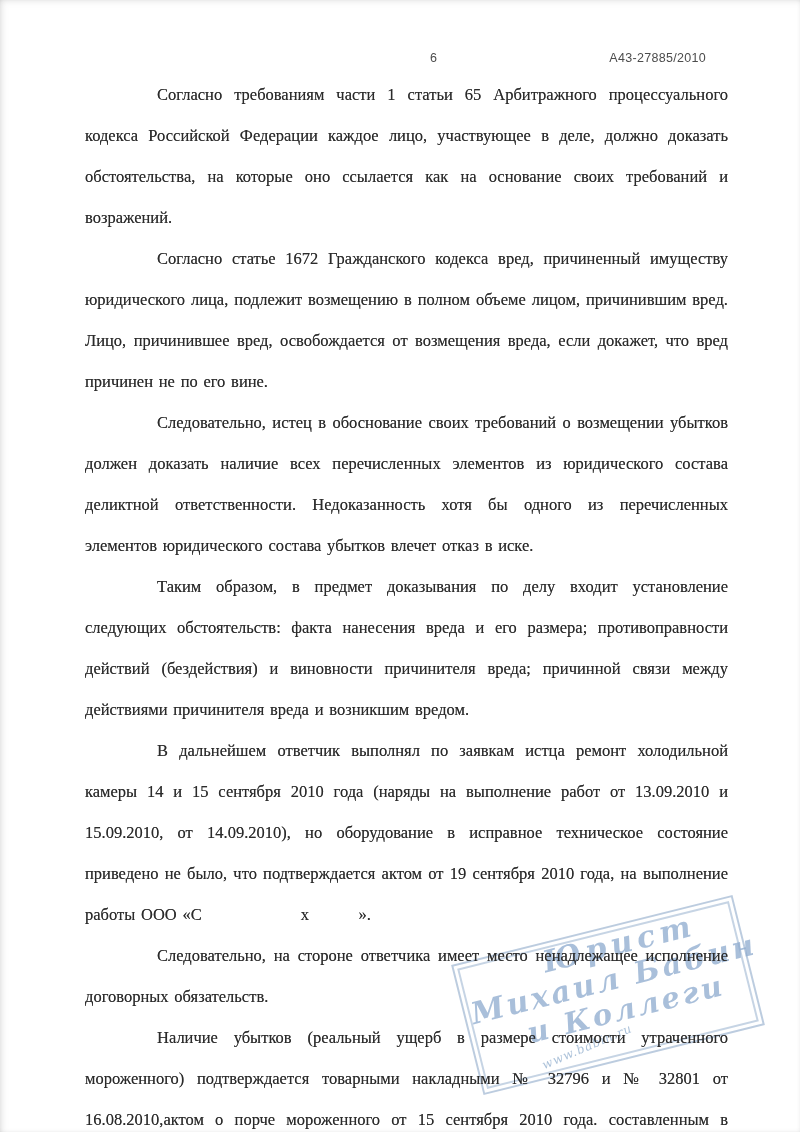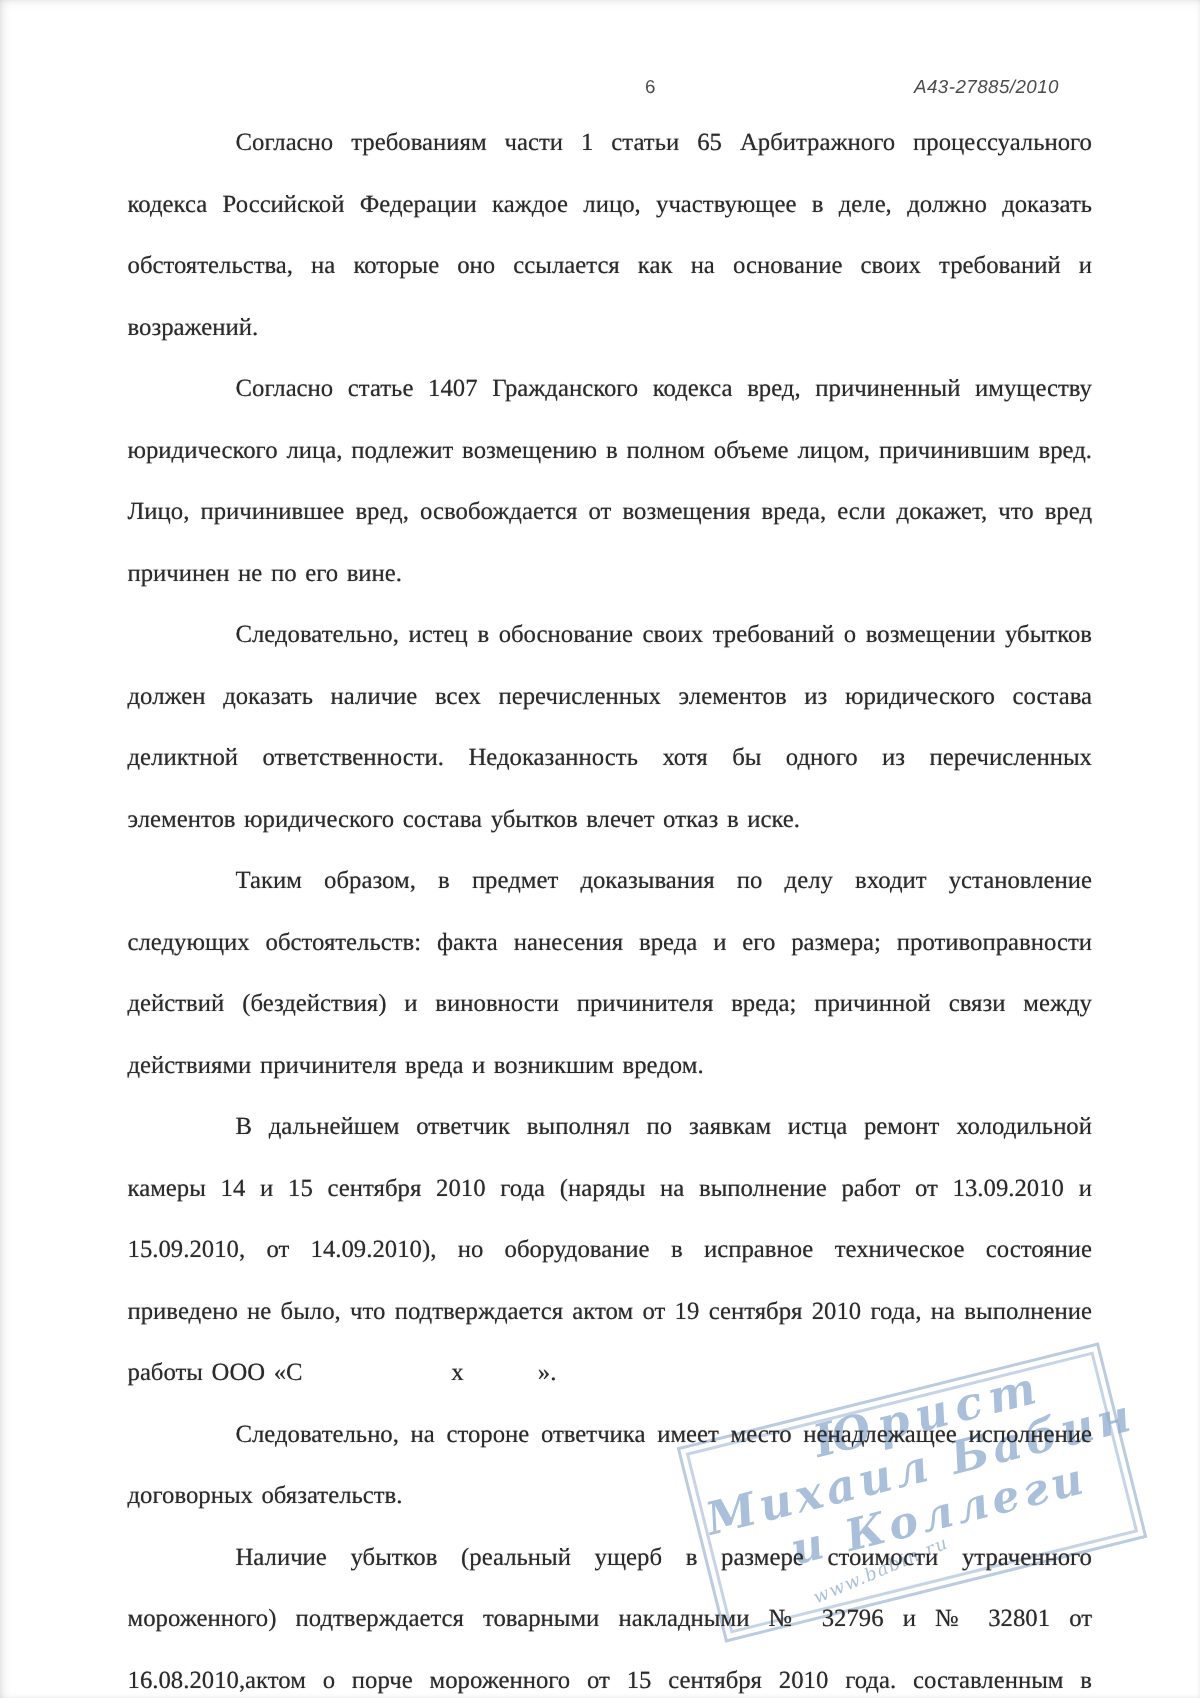--- a/index.html
+++ b/index.html
@@ -22,21 +22,20 @@
   .page-number {
     position: absolute; top: 51px; left: 430px;
     font-family: "Liberation Sans", sans-serif;
     font-size: 12.5px; color: #4c4c4c;
   }
   .case-number {
     position: absolute; top: 51px; right: 94px;
     font-family: "Liberation Sans", sans-serif;
     font-size: 12.5px; color: #4c4c4c;
     letter-spacing: 0.3px;
-    font-style: italic;
   }
 
   
   .content {
     position: absolute;
     left: 85px; top: 74px; width: 643px;
     z-index: 2;
     font-size: 16.5px;
     line-height: 41px;
     color: #2b2b2b;
@@ -89,19 +88,19 @@
 <div class="stamp">
   <div class="stamp-inner-border"></div>
   <div class="stamp-line stamp-line1">Юрист</div>
   <div class="stamp-line stamp-line2">Михаил Бабин</div>
   <div class="stamp-line stamp-line3">и Коллеги</div>
   <div class="stamp-line stamp-url">www.babin.ru</div>
 </div>
 
 <div class="content">
   <p>Согласно требованиям части 1 статьи 65 Арбитражного процессуального кодекса Российской Федерации каждое лицо, участвующее в деле, должно доказать обстоятельства, на которые оно ссылается как на основание своих требований и возражений.</p>
-  <p>Согласно статье 1407 Гражданского кодекса вред, причиненный имуществу юридического лица, подлежит возмещению в полном объеме лицом, причинившим вред. Лицо, причинившее вред, освобождается от возмещения вреда, если докажет, что вред причинен не по его вине.</p>
+  <p>Согласно статье 1672 Гражданского кодекса вред, причиненный имуществу юридического лица, подлежит возмещению в полном объеме лицом, причинившим вред. Лицо, причинившее вред, освобождается от возмещения вреда, если докажет, что вред причинен не по его вине.</p>
   <p>Следовательно, истец в обоснование своих требований о возмещении убытков должен доказать наличие всех перечисленных элементов из юридического состава деликтной ответственности. Недоказанность хотя бы одного из перечисленных элементов юридического состава убытков влечет отказ в иске.</p>
   <p>Таким образом, в предмет доказывания по делу входит установление следующих обстоятельств: факта нанесения вреда и его размера; противоправности действий (бездействия) и виновности причинителя вреда; причинной связи между действиями причинителя вреда и возникшим вредом.</p>
   <p>В дальнейшем ответчик выполнял по заявкам истца ремонт холодильной камеры 14 и 15 сентября 2010 года (наряды на выполнение работ от 13.09.2010 и 15.09.2010, от 14.09.2010), но оборудование в исправное техническое состояние приведено не было, что подтверждается  актом от 19 сентября 2010 года,  на выполнение работы ООО «С      х   ».</p>
   <p>Следовательно, на стороне ответчика имеет место ненадлежащее исполнение договорных обязательств.</p>
   <p>Наличие убытков (реальный ущерб в размере стоимости утраченного мороженного) подтверждается товарными накладными № 32796 и № 32801 от 16.08.2010,актом о порче мороженного от 15 сентября 2010 года. составленным в присутствии представителя ответчика, актом о списании товаров № 1 от 27.09.2010. на сумму 471 460,00 рублей.</p>
 </div>
 
 </body></html>

